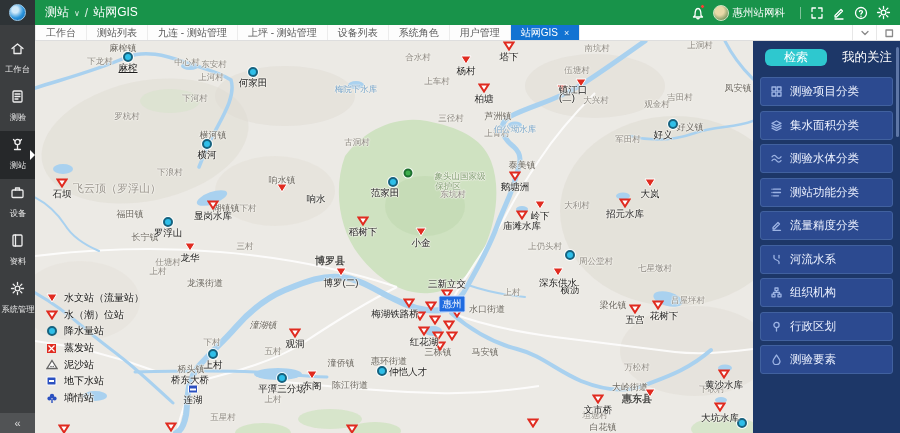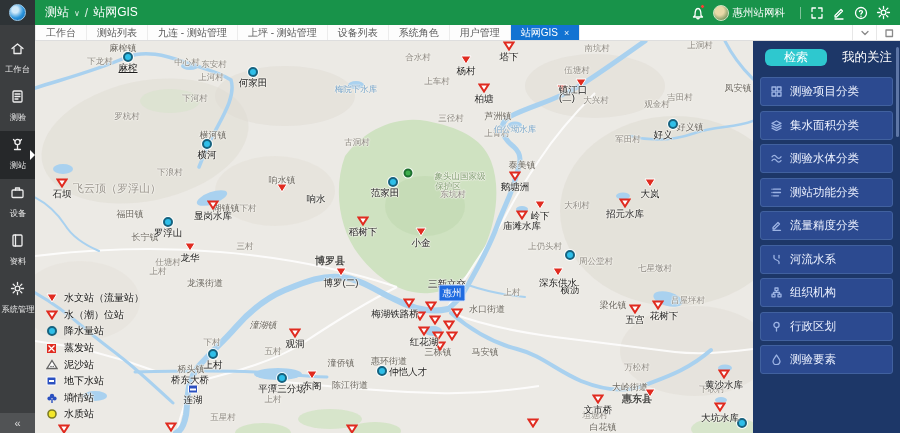--- a/index.html
+++ b/index.html
@@ -316,28 +316,20 @@
         <div class="legend-row">
           <span class="legend-ic">
             <svg width="12" height="12">
               <circle cx="6" cy="4" r="2.2" fill="#2b50c0"></circle>
               <circle cx="3.4" cy="6.6" r="2" fill="#2b50c0"></circle>
               <circle cx="8.6" cy="6.6" r="2" fill="#2b50c0"></circle>
               <rect x="5.3" y="7" width="1.4" height="4" fill="#2b50c0"></rect>
             </svg>
           </span>
           <span class="legend-tx">墒情站</span>
-        </div>
-        <div class="legend-row">
-          <span class="legend-ic">
-            <svg width="12" height="12">
-              <circle cx="6" cy="6" r="4" fill="#f4e72a" stroke="#7c7c24" stroke-width="1.6"></circle>
-            </svg>
-          </span>
-          <span class="legend-tx">水质站</span>
         </div>
       </div>
   <div class="lbl lbl-town" style="left: 88px; top: 7px;">麻榨镇</div>
       <div class="lbl lbl-village" style="left: 65px; top: 21px;">下龙村</div>
       <div class="lbl lbl-village" style="left: 152px; top: 22px;">中心村</div>
       <div class="lbl lbl-village" style="left: 179px; top: 24px;">东安村</div>
       <div class="lbl lbl-village" style="left: 176px; top: 37px;">上河村</div>
       <div class="lbl lbl-village" style="left: 160px; top: 58px;">下河村</div>
       <div class="lbl lbl-village" style="left: 92px; top: 76px;">罗杭村</div>
       <div class="lbl lbl-town" style="left: 178px; top: 94px;">横河镇</div>
@@ -570,21 +562,21 @@
       <div class="mk mk-level" style="left: 417px; top: 295px;"><svg width="12" height="10">
           <polygon points="1.5,1.5 10.5,1.5 6,8.5" fill="#fff" stroke="#e02b20" stroke-width="2"></polygon>
         </svg></div>
       <div class="mk mk-level" style="left: 405px; top: 305px;"><svg width="12" height="10">
           <polygon points="1.5,1.5 10.5,1.5 6,8.5" fill="#fff" stroke="#e02b20" stroke-width="2"></polygon>
         </svg></div>
       <div class="mk mk-ground" style="left: 158px; top: 348px;">
         <i></i>
       </div>
       <div class="mk-label" style="left: 158px; top: 353px;">连湖</div>
-      <div class="chip" style="left: 417px; top: 252px;">惠州</div>
+      <div class="chip" style="left: 417px; top: 263px;">惠州</div>
     </div>
 
   <div class="panel">
     <div class="panel-tabs">
       <span class="btn-search">检索</span>
       <span class="tab-follow">我的关注</span>
     </div>
     <div class="cats" id="cats">
         <div class="cat">
           <span class="ci"><svg width="11" height="11" viewBox="0 0 11 11" fill="none" stroke="currentColor" stroke-width="1.3" stroke-linecap="round" stroke-linejoin="round">

